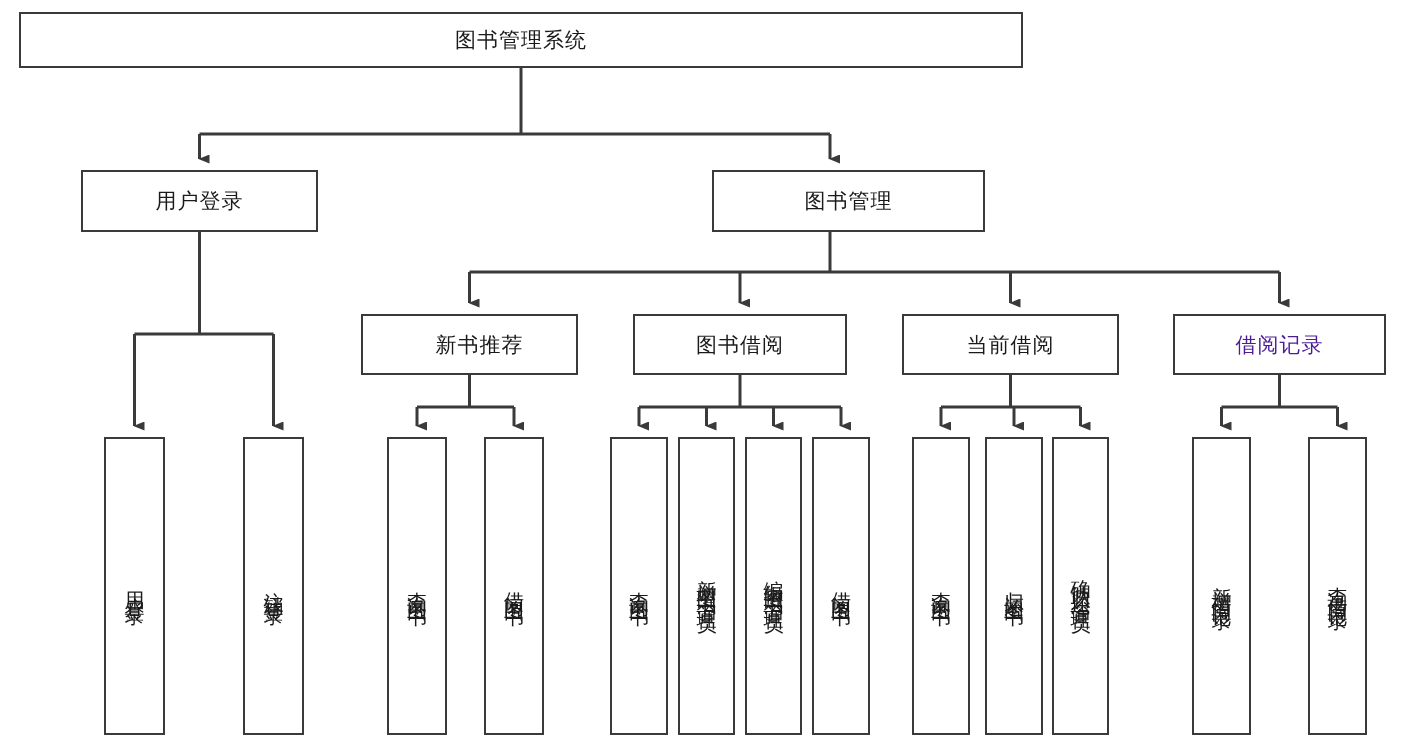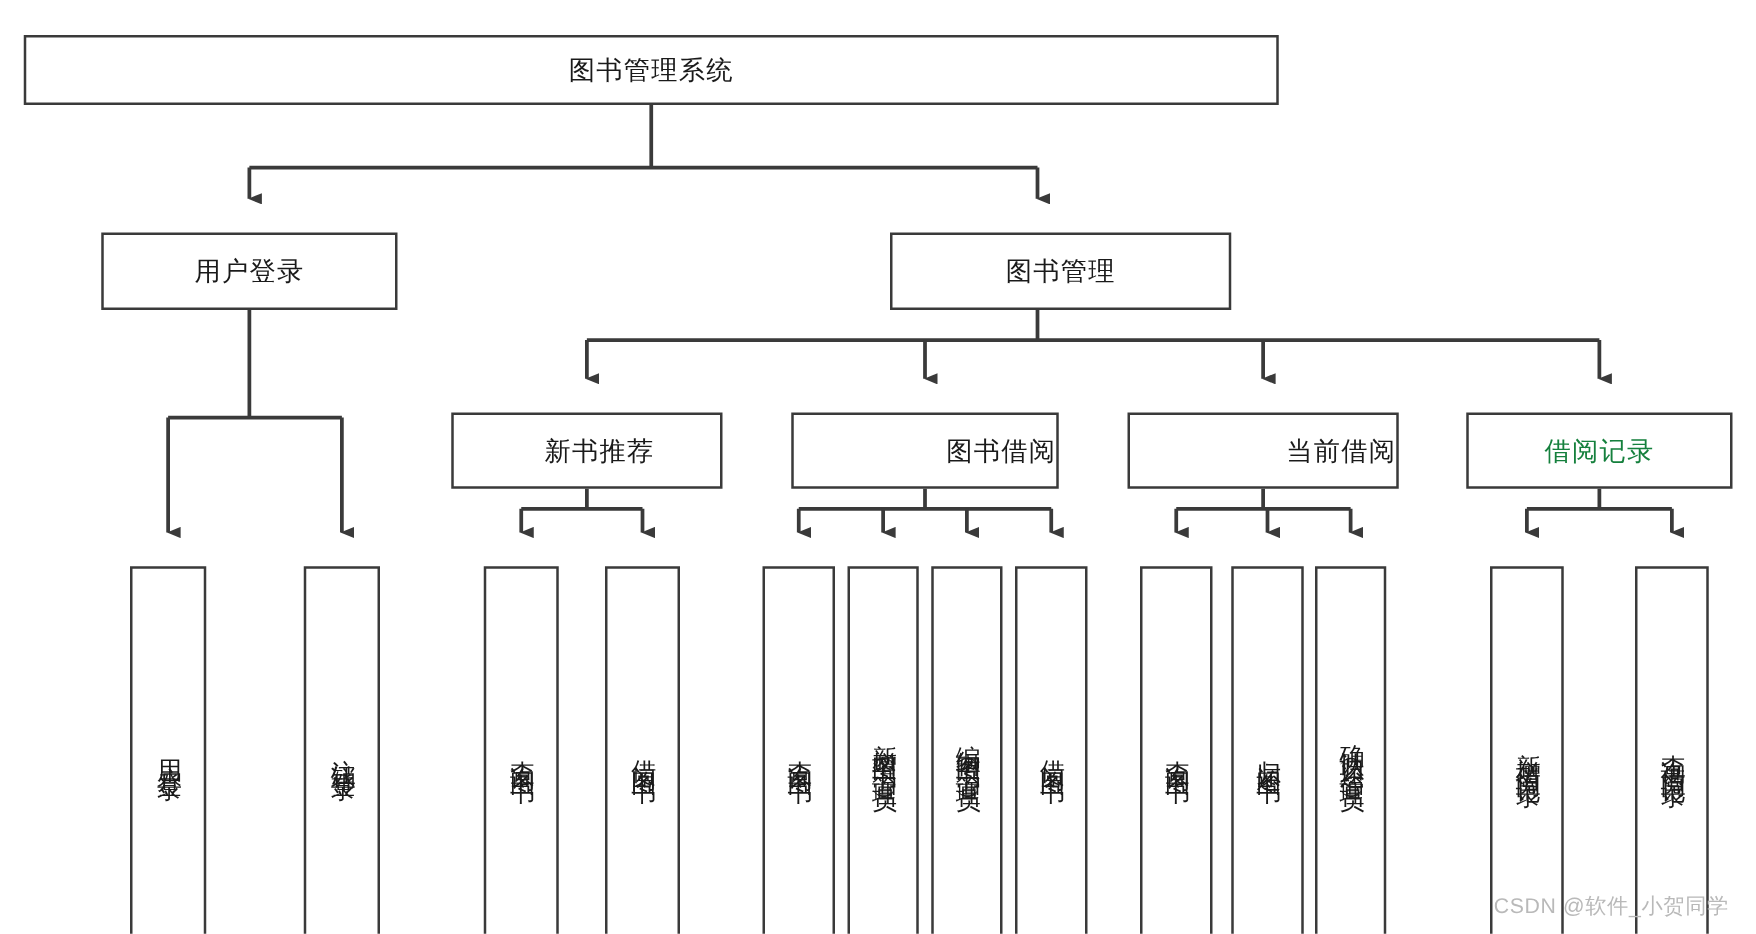--- a/index.html
+++ b/index.html
@@ -2,21 +2,21 @@
 <html><head>
 <meta charset="utf-8">
 <style>
   html,body{margin:0;padding:0;background:#ffffff;}
   body{width:1405px;height:747px;overflow:hidden;
        font-family:"Liberation Sans","DejaVu Sans",sans-serif;}
   #stage{position:relative;width:1405px;height:747px;background:#fff;}
   svg#wires{position:absolute;left:0;top:0;width:1405px;height:747px;}
   .node{position:absolute;box-sizing:border-box;background:#ffffff;
         border:2px solid #3a3a3a;display:flex;align-items:center;
-        justify-content:center;color:#1a1a1a;margin-top:16px;}
+        justify-content:center;color:#1a1a1a;}
   .node.h{font-size:21px;letter-spacing:1px;}
   .node.v{writing-mode:vertical-rl;text-orientation:upright;
           font-size:20px;letter-spacing:5px;line-height:1.05;
           padding:6px 0;}
   .node.v > span{writing-mode:vertical-rl;text-orientation:upright;}
   .watermark{position:absolute;left:1195px;top:713px;font-size:17px;
              color:#b9b9b9;white-space:nowrap;letter-spacing:0.5px;}
 </style>
 </head>
 <body>
@@ -71,27 +71,27 @@
       </div>
       <div class="node h" style="left: 81px; top: 170px; width: 237px; height: 62px; border-color: rgb(58, 58, 58); background: rgb(255, 255, 255); color: rgb(26, 26, 26);">
         <span>用户登录</span>
       </div>
       <div class="node h" style="left: 712px; top: 170px; width: 273px; height: 62px; border-color: rgb(58, 58, 58); background: rgb(255, 255, 255); color: rgb(26, 26, 26);">
         <span>图书管理</span>
       </div>
       <div class="node h" style="left: 361px; top: 314px; width: 217px; height: 61px; border-color: rgb(58, 58, 58); background: rgb(255, 255, 255); color: rgb(26, 26, 26); padding-left: 20px;">
         <span>新书推荐</span>
       </div>
-      <div class="node h" style="left: 633px; top: 314px; width: 214px; height: 61px; border-color: rgb(58, 58, 58); background: rgb(255, 255, 255); color: rgb(26, 26, 26); justify-content: flex-end;">
+      <div class="node h" style="left: 633px; top: 314px; width: 214px; height: 61px; border-color: rgb(58, 58, 58); background: rgb(255, 255, 255); color: rgb(26, 26, 26);">
         <span>图书借阅</span>
       </div>
-      <div class="node h" style="left: 902px; top: 314px; width: 217px; height: 61px; border-color: rgb(58, 58, 58); background: rgb(255, 255, 255); color: rgb(26, 26, 26); justify-content: flex-end;">
+      <div class="node h" style="left: 902px; top: 314px; width: 217px; height: 61px; border-color: rgb(58, 58, 58); background: rgb(255, 255, 255); color: rgb(26, 26, 26);">
         <span>当前借阅</span>
       </div>
-      <div class="node h" style="left: 1173px; top: 314px; width: 213px; height: 61px; border-color: rgb(58, 58, 58); background: rgb(255, 255, 255); color: #15803d;">
+      <div class="node h" style="left: 1173px; top: 314px; width: 213px; height: 61px; border-color: rgb(58, 58, 58); background: rgb(255, 255, 255); color: #4c1d95;">
         <span>借阅记录</span>
       </div>
       <div class="node v" style="left: 104px; top: 437px; width: 61px; height: 298px; border-color: rgb(58, 58, 58); background: rgb(255, 255, 255); color: rgb(26, 26, 26);">
         <span>用户登录</span>
       </div>
       <div class="node v" style="left: 243px; top: 437px; width: 61px; height: 298px; border-color: rgb(58, 58, 58); background: rgb(255, 255, 255); color: rgb(26, 26, 26);">
         <span>注销登录</span>
       </div>
       <div class="node v" style="left: 387px; top: 437px; width: 60px; height: 298px; border-color: rgb(58, 58, 58); background: rgb(255, 255, 255); color: rgb(26, 26, 26);">
         <span>查询图书</span>
@@ -121,14 +121,13 @@
         <span>确认归还（管理员）</span>
       </div>
       <div class="node v" style="left: 1192px; top: 437px; width: 59px; height: 298px; border-color: rgb(58, 58, 58); background: rgb(255, 255, 255); color: rgb(26, 26, 26);">
         <span>新增借阅记录</span>
       </div>
       <div class="node v" style="left: 1308px; top: 437px; width: 59px; height: 298px; border-color: rgb(58, 58, 58); background: rgb(255, 255, 255); color: rgb(26, 26, 26);">
         <span>查询借阅记录</span>
       </div>
     </div>
 
-  <div class="watermark">CSDN @软件_小贺同学</div>
 </div>
 
 </body></html>

